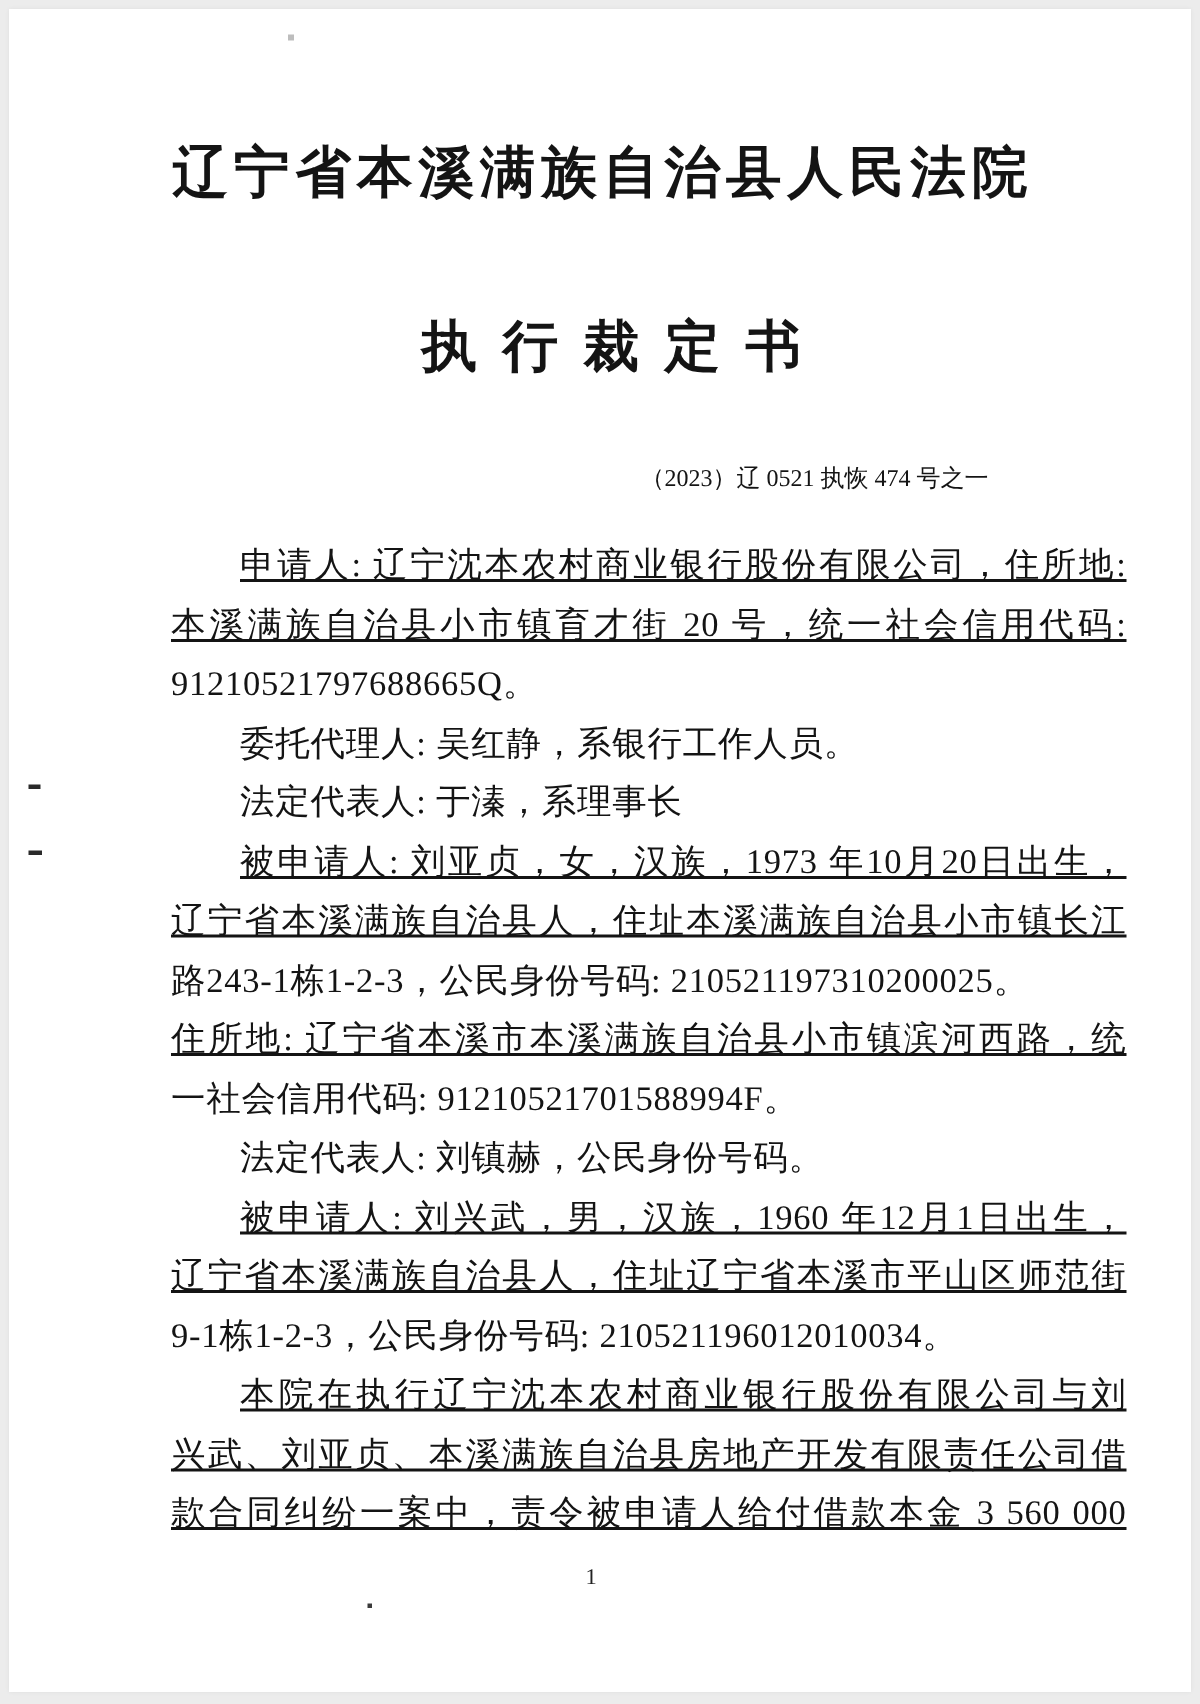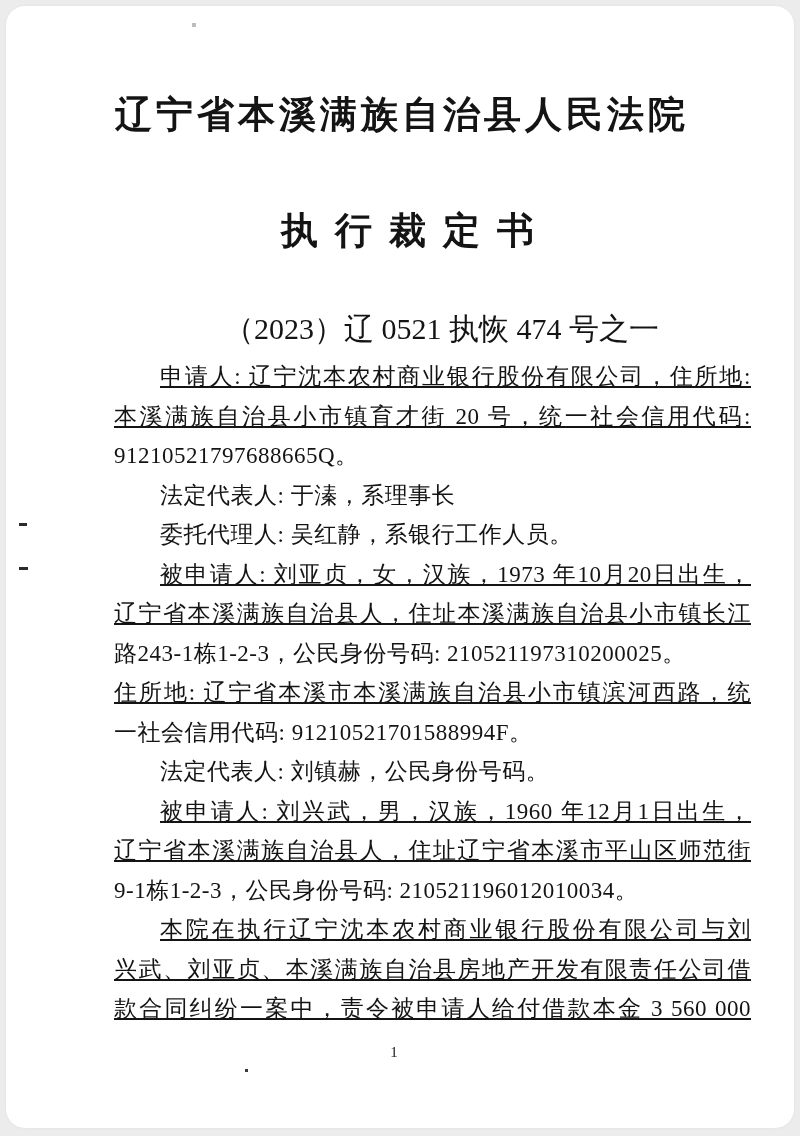--- a/index.html
+++ b/index.html
@@ -14,21 +14,21 @@
     font-family: "Liberation Serif", "DejaVu Serif", serif;
     overflow: hidden;
   }
   .page {
     position: absolute;
     left: 6px;
     top: 6px;
     right: 6px;
     bottom: 8px;
     background: #ffffff;
-    border-radius: 19px;
+    border-radius: 0;
     box-shadow: 0 0 3px rgba(0,0,0,0.06);
   }
   .court-name {
     position: absolute;
     left: 0;
     right: 0;
     top: 84px;
     text-align: center;
     font-size: 37px;
     font-weight: bold;
@@ -50,21 +50,21 @@
     color: #141414;
     white-space: nowrap;
   }
   .case-number {
     position: absolute;
     left: 0;
     right: 0;
     top: 303px;
     text-align: right;
     padding-right: 135px;
-    font-size: 30px;
+    font-size: 16px;
     color: #141414;
     white-space: nowrap;
   }
   .doc-body {
     position: absolute;
     left: 108px;
     width: 637px;
     top: 351px;
     font-size: 23px;
     line-height: 39.5px;
@@ -113,22 +113,22 @@
   <div class="court-name">辽宁省本溪满族自治县人民法院</div>
 
   <div class="doc-title">执行裁定书</div>
 
   <div class="case-number">（2023）辽 0521 执恢 474 号之一</div>
 
   <div class="doc-body">
     <div class="doc-line stretch indent">申请人: 辽宁沈本农村商业银行股份有限公司，住所地:</div>
     <div class="doc-line stretch">本溪满族自治县小市镇育才街 20 号，统一社会信用代码:</div>
     <div class="doc-line">91210521797688665Q。</div>
+    <div class="doc-line indent">委托代理人: 吴红静，系银行工作人员。</div>
     <div class="doc-line indent">法定代表人: 于溱，系理事长</div>
-    <div class="doc-line indent">委托代理人: 吴红静，系银行工作人员。</div>
     <div class="doc-line stretch indent">被申请人: 刘亚贞，女，汉族，1973 年10月20日出生，</div>
     <div class="doc-line stretch">辽宁省本溪满族自治县人，住址本溪满族自治县小市镇长江</div>
     <div class="doc-line">路243-1栋1-2-3，公民身份号码: 210521197310200025。</div>
     <div class="doc-line stretch">住所地: 辽宁省本溪市本溪满族自治县小市镇滨河西路，统</div>
     <div class="doc-line">一社会信用代码: 91210521701588994F。</div>
     <div class="doc-line indent">法定代表人: 刘镇赫，公民身份号码。</div>
     <div class="doc-line stretch indent">被申请人: 刘兴武，男，汉族，1960 年12月1日出生，</div>
     <div class="doc-line stretch">辽宁省本溪满族自治县人，住址辽宁省本溪市平山区师范街</div>
     <div class="doc-line">9-1栋1-2-3，公民身份号码: 210521196012010034。</div>
     <div class="doc-line stretch indent">本院在执行辽宁沈本农村商业银行股份有限公司与刘</div>

